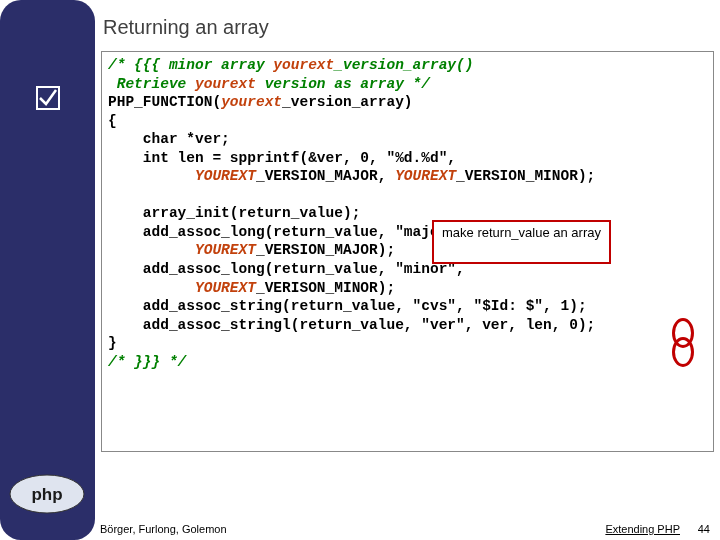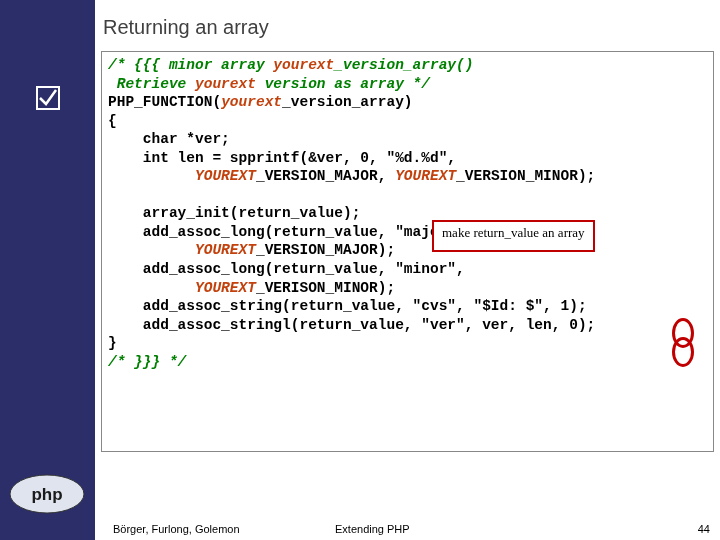--- a/index.html
+++ b/index.html
@@ -1,34 +1,34 @@
 <!DOCTYPE html>
 <html><head>
 <meta charset="utf-8">
 <style>
   * { margin: 0; padding: 0; box-sizing: border-box; }
   body { width: 720px; height: 540px; font-family: Verdana, Arial, sans-serif; background: #fff; overflow: hidden; position: relative; }
   .slide { display: flex; width: 720px; height: 540px; }
-  .left-col { width: 95px; background: #2b2e69; flex-shrink: 0; position: relative; }
+  .left-col { width: 95px; background: #2b2e69; flex-shrink: 0; position: relative; border-radius: 21px; }
   .checkmark-box { position: absolute; top: 86px; left: 36px; width: 24px; height: 24px; }
   .checkmark-box svg { width: 24px; height: 24px; }
   .logo { position: absolute; bottom: 25px; left: 8px; width: 78px; height: 42px; }
   .right-col { flex: 1; display: flex; flex-direction: column; }
   .title-band { background: linear-gradient(#e8ecf4, #d8e0ee); padding: 12px 0 14px 0; border-bottom: 1px solid #c8d0e0; }
   .title { font-size: 38px; font-weight: 400; color: #000; text-align: center; font-family: "Times New Roman", serif; letter-spacing: 0.5px; }
   .subtitle-band { padding: 16px 0 12px 8px; }
   .subtitle { font-size: 20px; color: #404040; font-family: Verdana, sans-serif; }
   .code-block { margin: 0 6px 0 6px; background: #fff; border: 1px solid #888; padding: 4px 6px 6px 6px; font-family: "Courier New", monospace; font-size: 14.5px; font-weight: bold; line-height: 1.28; white-space: pre; position: relative; color: #000; }
   .green { color: #008000; font-style: italic; }
   .grey-i { color: #c2410c; font-style: italic; }
-  .annotation { position: absolute; border: 2px solid #c00000; background: #fff; font-family: Liberation Serif, serif; font-size: 13px; font-weight: 400; padding: 3px 8px 8px 8px; color: #000; font-style: normal; white-space: nowrap; }
+  .annotation { position: absolute; border: 2px solid #c00000; background: #fff; font-family: Liberation Sans, sans-serif; font-size: 13px; font-weight: 400; padding: 3px 8px 20px 8px; color: #000; font-style: normal; white-space: nowrap; }
   .oval { position: absolute; border: 3px solid #c00000; border-radius: 50%; background: transparent; }
-  .footer { position: absolute; bottom: 0; left: 105px; right: 0; height: 22px; display: flex; align-items: center; font-size: 11px; color: #000; font-family: Verdana, sans-serif; }
+  .footer { position: absolute; bottom: 0; left: 92px; right: 0; height: 22px; display: flex; align-items: center; font-size: 11px; color: #000; font-family: Verdana, sans-serif; }
   .footer .authors { padding-left: 8px; flex: 0 0 230px; }
-  .footer .center { flex: 1; text-align: left; }
+  .footer .center { flex: 1; text-align: right; text-decoration: underline; }
   .footer .page { flex: 0 0 40px; text-align: right; padding-right: 10px; }
 </style>
 </head>
 <body>
 
 <div class="slide">
   <div class="left-col">
     <div class="checkmark-box">
       <svg viewBox="0 0 24 24">
           <rect x="1" y="1" width="22" height="22" fill="none" stroke="#fff" stroke-width="2"></rect>

